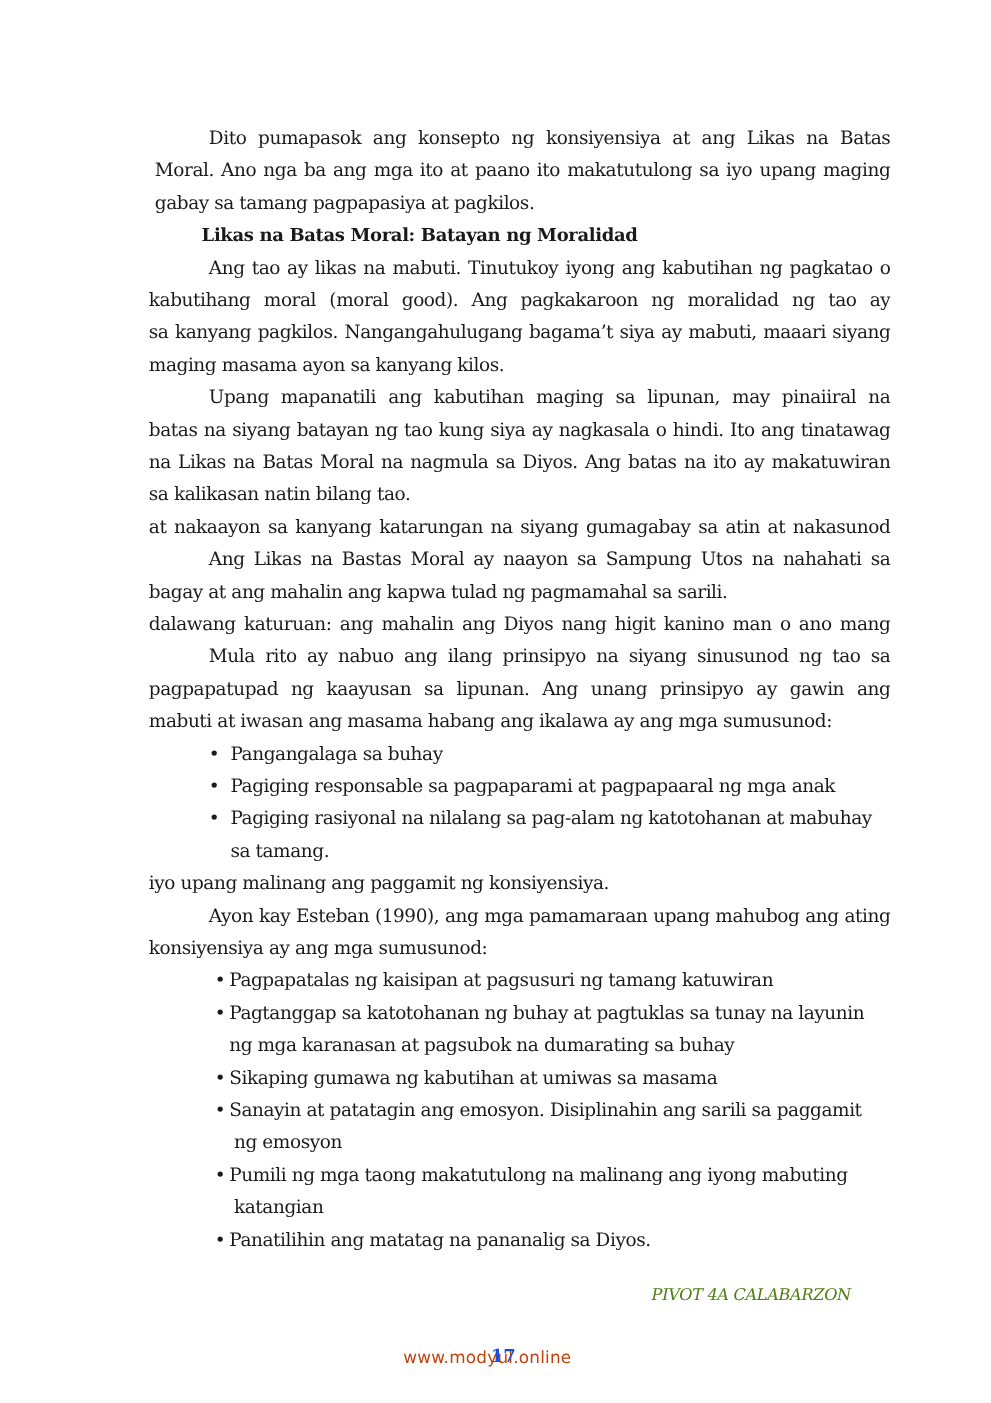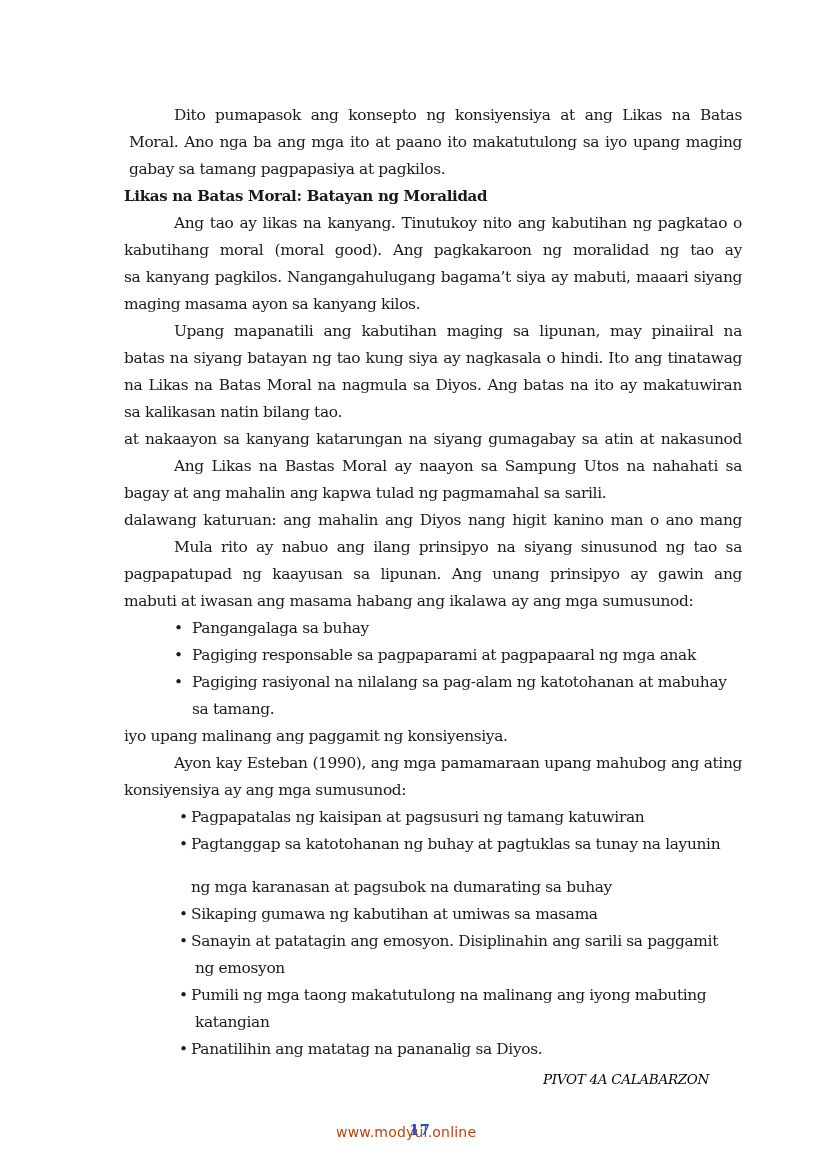--- a/index.html
+++ b/index.html
@@ -35,50 +35,51 @@
       overflow: hidden;
     }
     .indent-first { padding-left: 50px; }
     .shift5 { padding-left: 5px; }
     .heading {
       font-weight: bold;
       font-size: 15px;
       line-height: 27px;
       height: 27px;
       letter-spacing: -0.3px;
+      margin-left: 44px;
     }
     .bul1 {
       position: relative;
       padding-left: 68px;
     }
     .bul1 .dot {
       position: absolute;
       left: 50px;
       top: 0;
     }
     .bul1-cont { padding-left: 68px; }
     .bul2 {
       position: relative;
       padding-left: 67px;
     }
     .bul2 .dot {
       position: absolute;
       left: 55px;
       top: 0;
     }
-    .bul2-cont { padding-left: 67px; margin-top: 16px; }
+    .bul2-cont { padding-left: 67px; }
     .bul2-cont2 { padding-left: 71px; }
     .footer-source {
       position: absolute;
       left: 543px;
       top: 1071px;
       font-style: italic;
       font-size: 13.5px;
       letter-spacing: -0.3px;
-      color: #000000;
+      color: #4d7c0f;
     }
     .page-number {
       position: absolute;
       left: 409px;
       top: 1121px;
       font-size: 15px;
       font-weight: bold;
       color: #1d4ed8;
     }
     .watermark {
@@ -98,21 +99,21 @@
 
   <div>
     <div class="line just indent-first">Dito pumapasok ang konsepto ng konsiyensiya at ang Likas na Batas</div>
     <div class="line just shift5">Moral. Ano nga ba ang mga ito at paano ito makatutulong sa iyo upang maging</div>
     <div class="line shift5">gabay sa tamang pagpapasiya at pagkilos.</div>
   </div>
 
   <div class="heading">Likas na Batas Moral: Batayan ng Moralidad</div>
 
   <div>
-    <div class="line just indent-first">Ang tao ay likas na kanyang. Tinutukoy nito ang kabutihan ng pagkatao o</div>
+    <div class="line just indent-first">Ang tao ay likas na mabuti. Tinutukoy iyong ang kabutihan ng pagkatao o</div>
     <div class="line just">kabutihang moral (moral good). Ang pagkakaroon ng moralidad ng tao ay naaayon</div>
     <div class="line just">sa kanyang pagkilos. Nangangahulugang bagama’t siya ay mabuti, maaari siyang</div>
     <div class="line">maging masama ayon sa kanyang kilos.</div>
   </div>
 
   <div>
     <div class="line just indent-first">Upang mapanatili ang kabutihan maging sa lipunan, may pinaiiral na</div>
     <div class="line just">batas na siyang batayan ng tao kung siya ay nagkasala o hindi. Ito ang tinatawag</div>
     <div class="line just">na Likas na Batas Moral na nagmula sa Diyos. Ang batas na ito ay makatuwiran</div>
     <div class="line">sa kalikasan natin bilang tao.</div>

